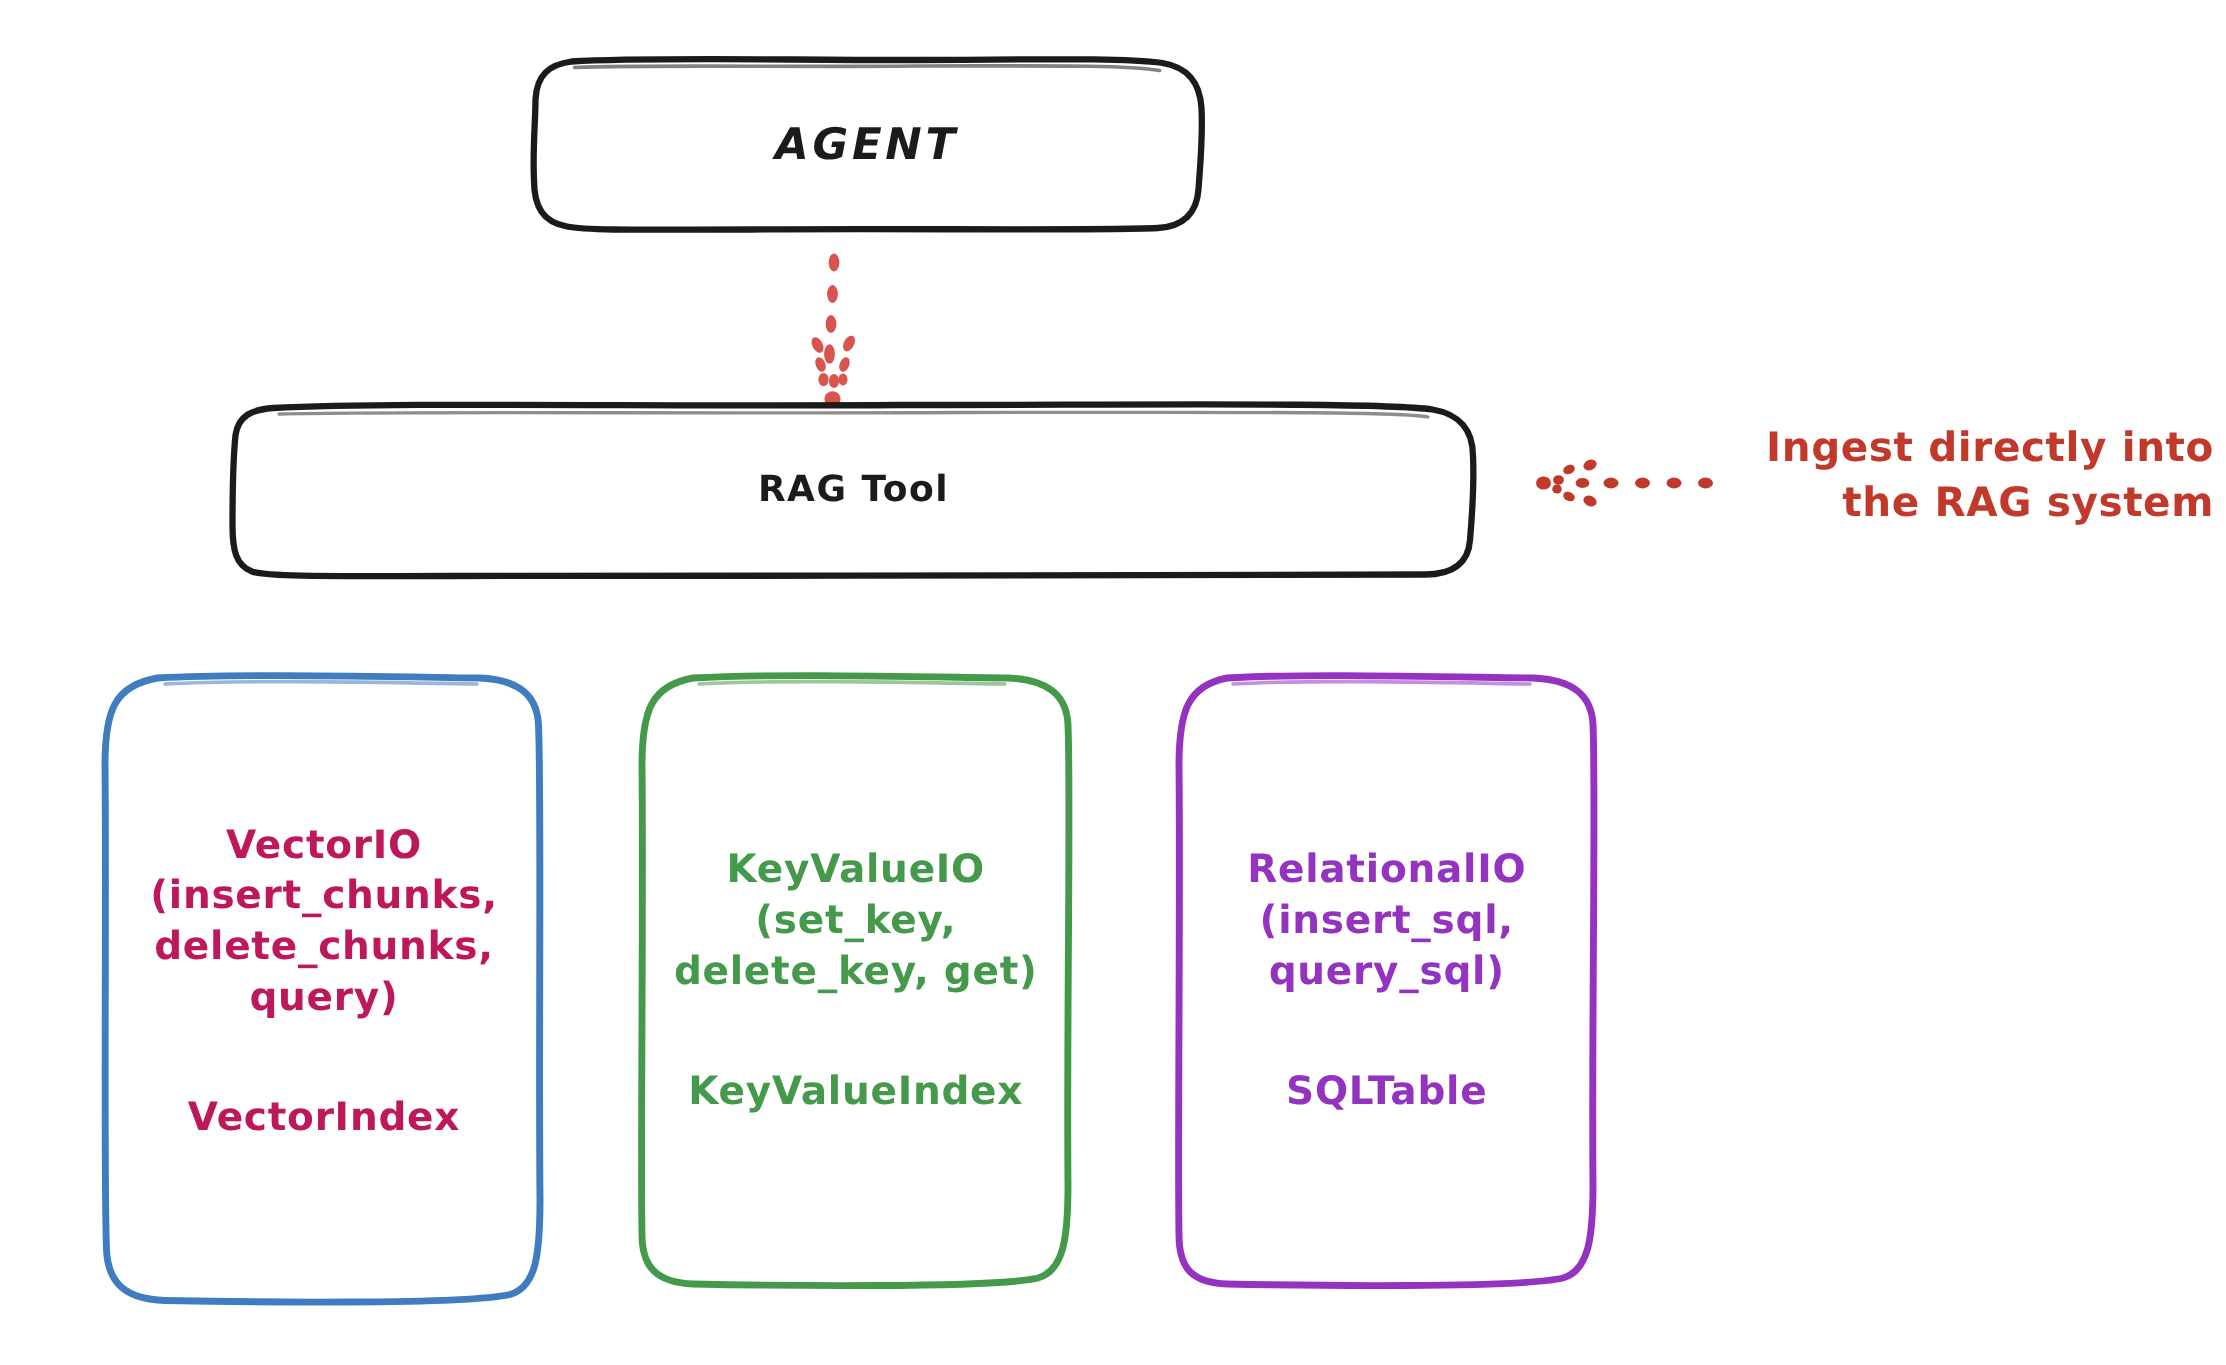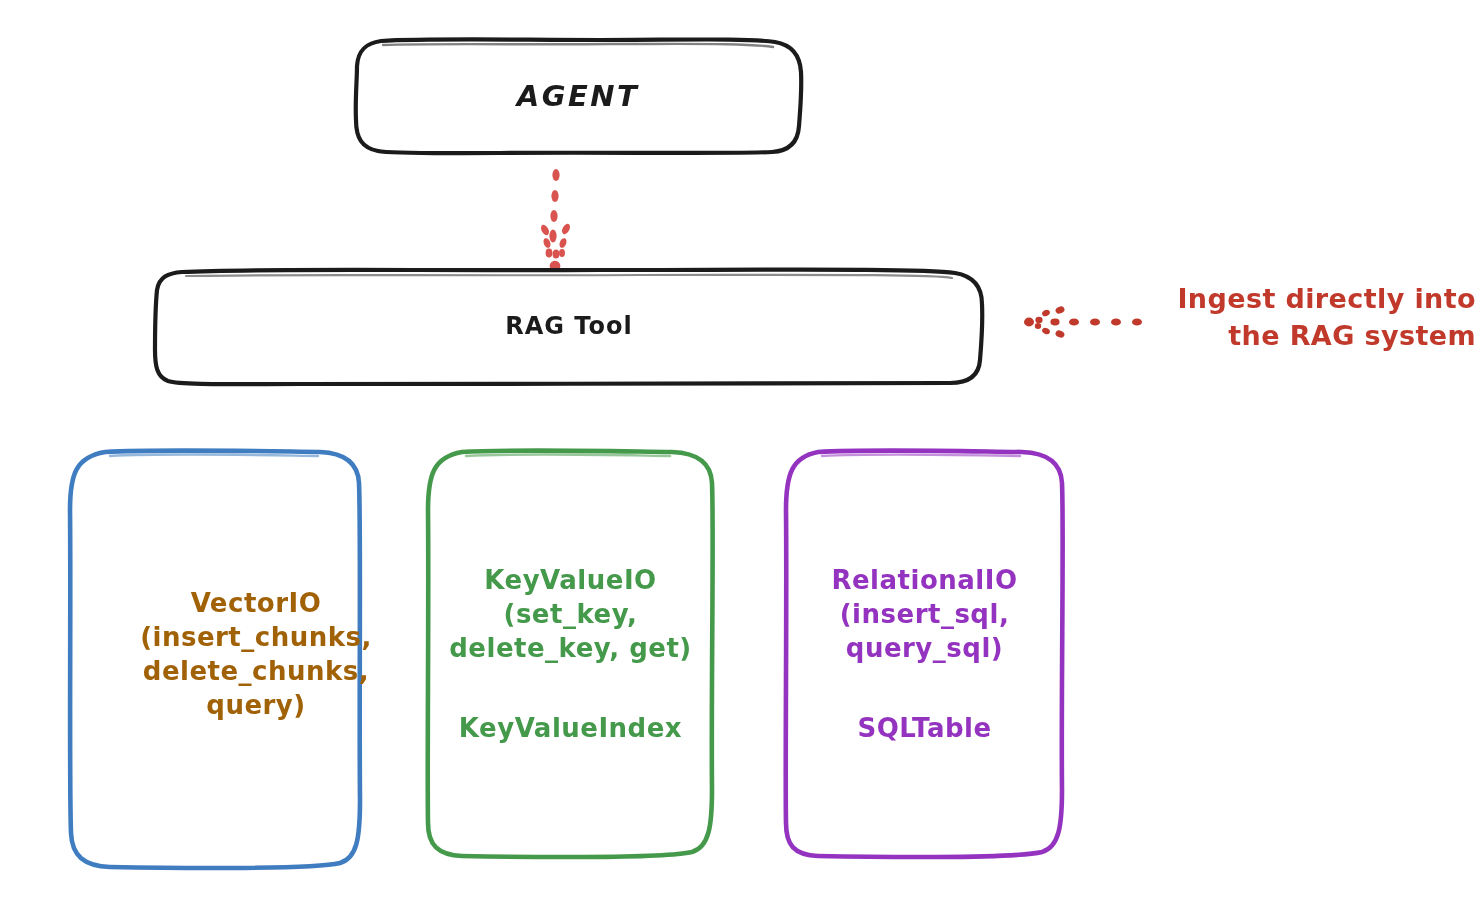--- a/index.html
+++ b/index.html
@@ -74,21 +74,21 @@
     font-size: 26px;
     font-weight: 600;
   }
   #vectorio-text  { left: 72px;  width: 288px; }
   #keyvalueio-text{ left: 428px; width: 285px; }
   #relationalio-text{ left: 786px; width: 277px; }
 
   .store-text .api-lines { margin: 0; }
   .store-text .index-line { margin-top: 46px; }
 
-  #vectorio-text   { color: #a16207; padding-left: 40px; }
+  #vectorio-text   { color: #be185d; }
   #keyvalueio-text { color: #45994b; }
   #relationalio-text { color: #9333bf; }
 
   
   #annotation-text {
     position: absolute;
     left: 1146px;
     top: 280px;
     width: 330px;
     text-align: right;
@@ -220,20 +220,21 @@
 
   <div class="node-label" id="agent-text">AGENT</div>
 
   <div class="node-label" id="ragtool-text">RAG Tool</div>
 
   <div class="node-label store-text" id="vectorio-text">
     <span class="api-lines">VectorIO
 (insert_chunks,
 delete_chunks,
 query)</span>
+    <span class="index-line">VectorIndex</span>
   </div>
 
   <div class="node-label store-text" id="keyvalueio-text">
     <span class="api-lines">KeyValueIO
 (set_key,
 delete_key, get)</span>
     <span class="index-line">KeyValueIndex</span>
   </div>
 
   <div class="node-label store-text" id="relationalio-text">

